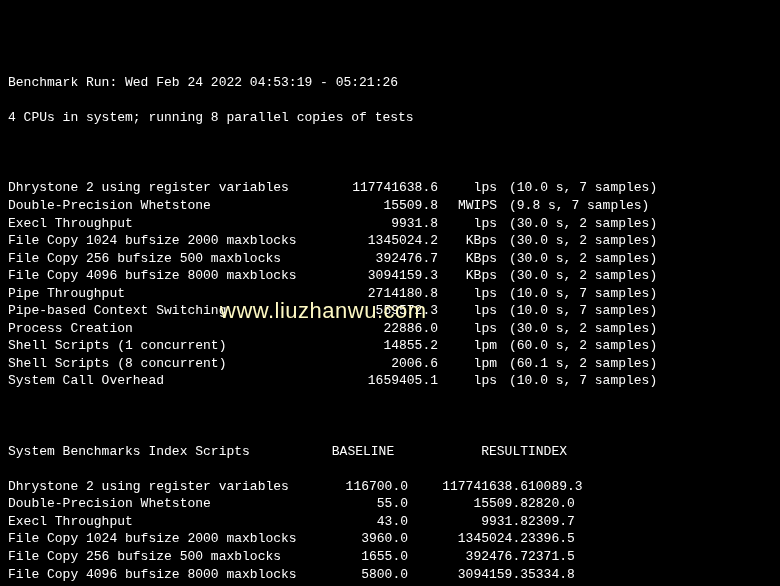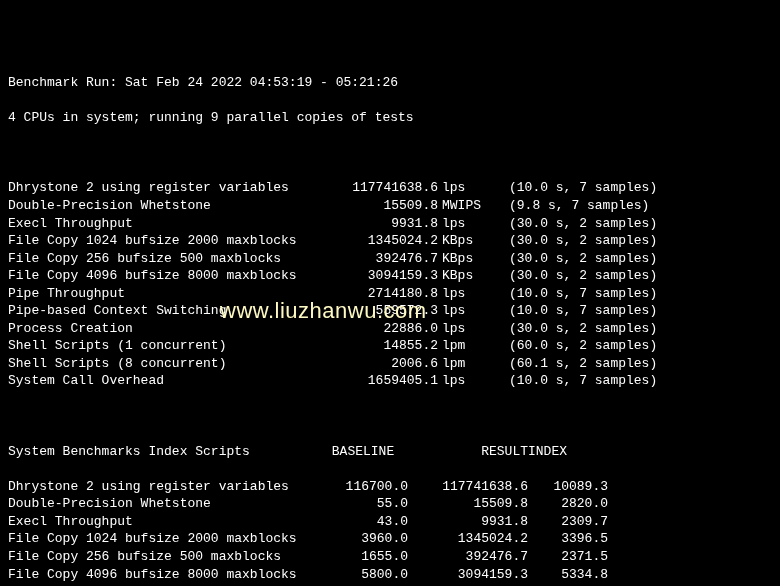--- a/index.html
+++ b/index.html
@@ -26,37 +26,37 @@
     font-family: Arial, sans-serif;
     font-weight: normal;
     letter-spacing: 0.5px;
     white-space: nowrap;
     pointer-events: none;
     margin-top: 21px;
   }
   .row { display: block; }
   .col-name  { display: inline-block; width: 320px; }
   .col-val   { display: inline-block; width: 110px; text-align: right; }
-  .col-unit  { display: inline-block; width: 55px;  padding-left: 4px; }
+  .col-unit  { display: inline-block; width: 55px;  padding-left: 4px; text-align: right; }
   .col-time  { display: inline-block; width: 180px; padding-left: 12px; }
   .idx-name  { display: inline-block; width: 310px; }
   .idx-base  { display: inline-block; width: 90px;  text-align: right; }
   .idx-res   { display: inline-block; width: 120px; text-align: right; }
-  .idx-idx   { display: inline-block; width: 80px;  text-align: right; }
+  .idx-idx   { display: inline-block; width: 80px;  text-align: left; }
   .hdr-base  { display: inline-block; width: 90px;  text-align: center; }
   .hdr-res   { display: inline-block; width: 120px; text-align: right; }
   .hdr-idx   { display: inline-block; width: 80px;  text-align: left; }
 </style>
 </head>
 <body>
 
 
 
-<div class="row">Benchmark Run: Sat Feb 24 2022 04:53:19 - 05:21:26</div>
-<div class="row">4 CPUs in system; running 9 parallel copies of tests</div>
+<div class="row">Benchmark Run: Wed Feb 24 2022 04:53:19 - 05:21:26</div>
+<div class="row">4 CPUs in system; running 8 parallel copies of tests</div>
 <div class="row"> </div>
 <div id="results-block"><div class="row"><span class="col-name">Dhrystone 2 using register variables</span><span class="col-val">117741638.6</span><span class="col-unit">lps</span><span class="col-time">(10.0 s, 7 samples)</span></div><div class="row"><span class="col-name">Double-Precision Whetstone</span><span class="col-val">15509.8</span><span class="col-unit">MWIPS</span><span class="col-time">(9.8 s, 7 samples)</span></div><div class="row"><span class="col-name">Execl Throughput</span><span class="col-val">9931.8</span><span class="col-unit">lps</span><span class="col-time">(30.0 s, 2 samples)</span></div><div class="row"><span class="col-name">File Copy 1024 bufsize 2000 maxblocks</span><span class="col-val">1345024.2</span><span class="col-unit">KBps</span><span class="col-time">(30.0 s, 2 samples)</span></div><div class="row"><span class="col-name">File Copy 256 bufsize 500 maxblocks</span><span class="col-val">392476.7</span><span class="col-unit">KBps</span><span class="col-time">(30.0 s, 2 samples)</span></div><div class="row"><span class="col-name">File Copy 4096 bufsize 8000 maxblocks</span><span class="col-val">3094159.3</span><span class="col-unit">KBps</span><span class="col-time">(30.0 s, 2 samples)</span></div><div class="row"><span class="col-name">Pipe Throughput</span><span class="col-val">2714180.8</span><span class="col-unit">lps</span><span class="col-time">(10.0 s, 7 samples)</span></div><div class="row"><span class="col-name">Pipe-based Context Switching</span><span class="col-val">559572.3</span><span class="col-unit">lps</span><span class="col-time">(10.0 s, 7 samples)</span></div><div class="row"><span class="col-name">Process Creation</span><span class="col-val">22886.0</span><span class="col-unit">lps</span><span class="col-time">(30.0 s, 2 samples)</span></div><div class="row"><span class="col-name">Shell Scripts (1 concurrent)</span><span class="col-val">14855.2</span><span class="col-unit">lpm</span><span class="col-time">(60.0 s, 2 samples)</span></div><div class="row"><span class="col-name">Shell Scripts (8 concurrent)</span><span class="col-val">2006.6</span><span class="col-unit">lpm</span><span class="col-time">(60.1 s, 2 samples)</span></div><div class="row"><span class="col-name">System Call Overhead</span><span class="col-val">1659405.1</span><span class="col-unit">lps</span><span class="col-time">(10.0 s, 7 samples)</span></div></div>
 <div class="row"> </div>
 <div class="row"><span class="idx-name">System Benchmarks Index Scripts</span><span class="hdr-base">BASELINE</span><span class="hdr-res">RESULT</span><span class="hdr-idx">INDEX</span></div>
 <div id="index-block"><div class="row"><span class="idx-name">Dhrystone 2 using register variables</span><span class="idx-base">116700.0</span><span class="idx-res">117741638.6</span><span class="idx-idx">10089.3</span></div><div class="row"><span class="idx-name">Double-Precision Whetstone</span><span class="idx-base">55.0</span><span class="idx-res">15509.8</span><span class="idx-idx">2820.0</span></div><div class="row"><span class="idx-name">Execl Throughput</span><span class="idx-base">43.0</span><span class="idx-res">9931.8</span><span class="idx-idx">2309.7</span></div><div class="row"><span class="idx-name">File Copy 1024 bufsize 2000 maxblocks</span><span class="idx-base">3960.0</span><span class="idx-res">1345024.2</span><span class="idx-idx">3396.5</span></div><div class="row"><span class="idx-name">File Copy 256 bufsize 500 maxblocks</span><span class="idx-base">1655.0</span><span class="idx-res">392476.7</span><span class="idx-idx">2371.5</span></div><div class="row"><span class="idx-name">File Copy 4096 bufsize 8000 maxblocks</span><span class="idx-base">5800.0</span><span class="idx-res">3094159.3</span><span class="idx-idx">5334.8</span></div><div class="row"><span class="idx-name">Pipe Throughput</span><span class="idx-base">12440.0</span><span class="idx-res">2714180.8</span><span class="idx-idx">2181.8</span></div></div>
 
 
 
 
 

